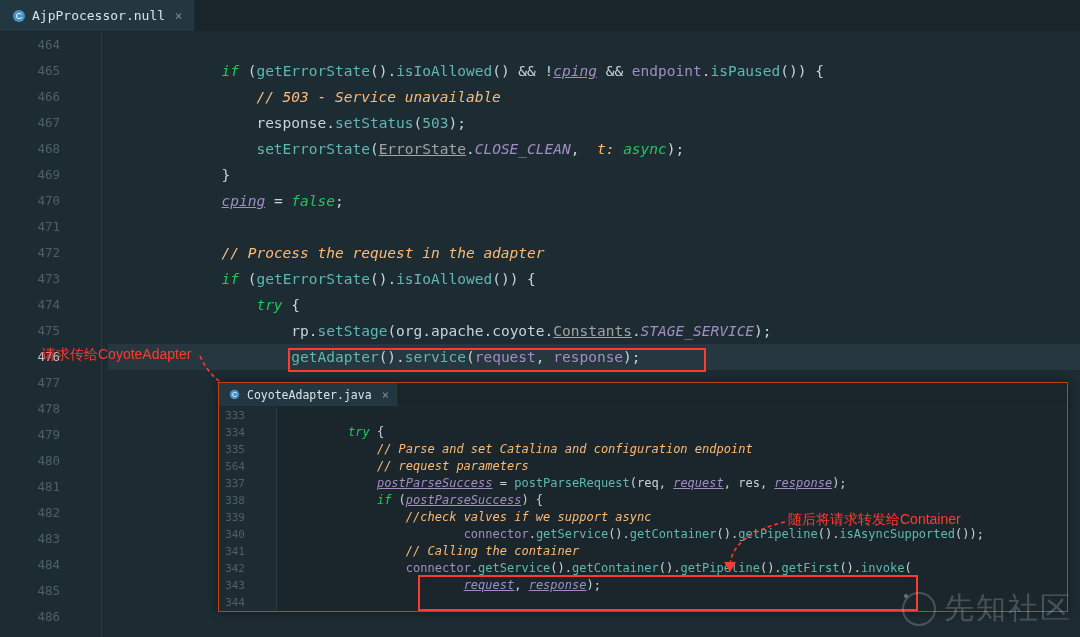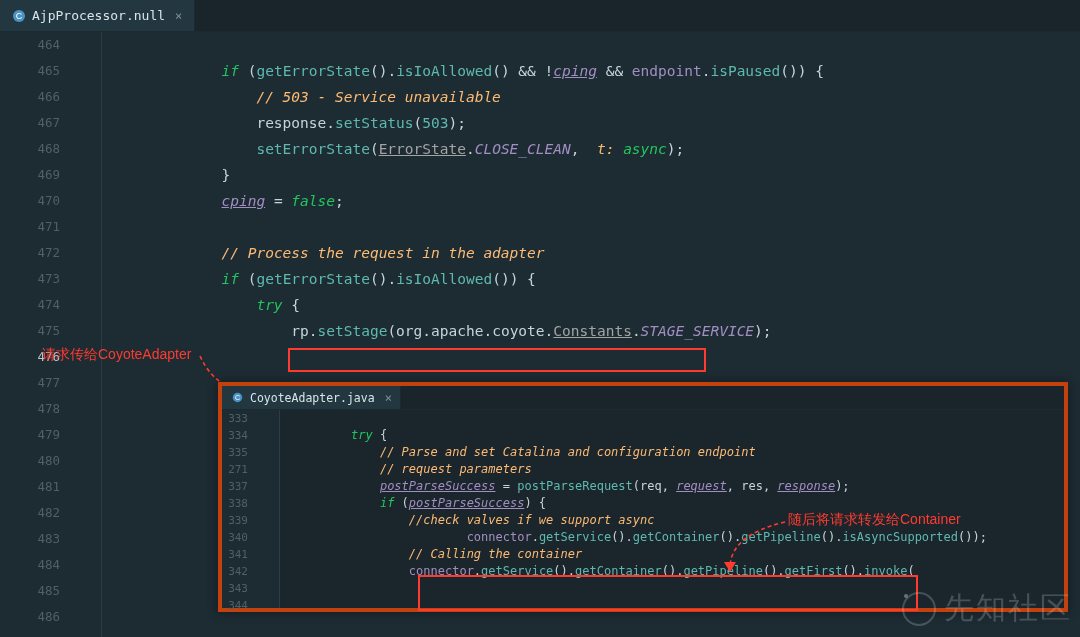--- a/index.html
+++ b/index.html
@@ -93,21 +93,21 @@
   }
   
   svg.arrow { position:absolute; pointer-events:none; overflow:visible; }
   
   .inner {
     position:absolute;
     left:218px; top:382px;
     width:850px; height:230px;
     background:#1b262c;
     box-shadow:0 0 10px rgba(0,0,0,.4);
-    border:4px solid #c2410c;
+    border:1px solid #c2410c;
   }
   .inner .tabbar { height:24px;background:#19252b; }
   .inner .tab { font-size:11.5px;padding:0 8px;background:#233741; }
   .inner-body { display:flex;height:calc(100% - 24px); }
   .inner .gutter { width:36px;font-size:11px; }
   .inner .gutter div { height:17px;line-height:17px; }
   .inner .sidegut { width:22px; }
   .inner .code-line { height:17px;line-height:17px;font-size:12px; }
   
   .watermark {
@@ -179,20 +179,21 @@
 <div class="code-line">                 <span class="cmt">// 503 - Service unavailable</span></div>
 <div class="code-line">                 <span class="id">response</span>.<span class="mth">setStatus</span>(<span class="num">503</span>);</div>
 <div class="code-line">                 <span class="mth">setErrorState</span>(<span class="typ">ErrorState</span>.<span class="cst">CLOSE_CLEAN</span>,  <span class="cmt">t:</span> <span class="kw">async</span>);</div>
 <div class="code-line">             }</div>
 <div class="code-line">             <span class="fld und">cping</span> = <span class="kw">false</span>;</div>
 <div class="code-line"> </div>
 <div class="code-line">             <span class="cmt">// Process the request in the adapter</span></div>
 <div class="code-line">             <span class="kw">if</span> (<span class="mth">getErrorState</span>().<span class="mth">isIoAllowed</span>()) {</div>
 <div class="code-line">                 <span class="kw">try</span> {</div>
 <div class="code-line">                     <span class="id">rp</span>.<span class="mth">setStage</span>(<span class="id">org</span>.<span class="id">apache</span>.<span class="id">coyote</span>.<span class="typ">Constants</span>.<span class="cst">STAGE_SERVICE</span>);</div>
+<div class="code-line hl-row">                     <span class="mth">getAdapter</span>().<span class="mth">service</span>(<span class="fld">request</span>, <span class="fld">response</span>);</div>
 <div class="code-line"> </div>
   </div>
 </div>
 
 <div class="red-label" style="left:42px;top:346px;">请求传给CoyoteAdapter</div>
 <div class="redbox" style="left:288px;top:348px;width:418px;height:24px;"></div>
 
 <svg class="arrow" style="left:200px;top:350px;" width="100" height="60">
   <path d="M 0 6 Q 20 50 78 44" stroke="#ff3b30" stroke-width="1.6" stroke-dasharray="4 3" fill="none"></path>
   <polygon points="78,44 70,38 70,50" fill="#ff3b30"></polygon>
@@ -209,21 +210,21 @@
       </span>
       <span>CoyoteAdapter.java</span>
       <span class="close">×</span>
     </div>
   </div>
   <div class="inner-body">
     <div class="gutter">
       <div>333</div>
         <div>334</div>
         <div>335</div>
-        <div>271</div>
+        <div>564</div>
         <div>337</div>
         <div>338</div>
       <div>339</div>
         <div>340</div>
         <div>341</div>
         <div>342</div>
         <div>343</div>
         <div>344</div>
     </div>
     <div class="sidegut"></div>
@@ -231,20 +232,21 @@
 <div class="code-line"> </div>
 <div class="code-line">         <span class="kw">try</span> {</div>
 <div class="code-line">             <span class="cmt">// Parse and set Catalina and configuration endpoint</span></div>
 <div class="code-line">             <span class="cmt">// request parameters</span></div>
 <div class="code-line">             <span class="fld und">postParseSuccess</span> = <span class="mth">postParseRequest</span>(<span class="id">req</span>, <span class="fld und">request</span>, <span class="id">res</span>, <span class="fld und">response</span>);</div>
 <div class="code-line">             <span class="kw">if</span> (<span class="fld und">postParseSuccess</span>) {</div>
 <div class="code-line">                 <span class="cmt">//check valves if we support async</span></div>
 <div class="code-line">                         <span class="fld">connector</span>.<span class="mth">getService</span>().<span class="mth">getContainer</span>().<span class="mth">getPipeline</span>().<span class="mth">isAsyncSupported</span>());</div>
 <div class="code-line">                 <span class="cmt">// Calling the container</span></div>
 <div class="code-line">                 <span class="fld">connector</span>.<span class="mth">getService</span>().<span class="mth">getContainer</span>().<span class="mth">getPipeline</span>().<span class="mth">getFirst</span>().<span class="mth">invoke</span>(</div>
+<div class="code-line">                         <span class="fld und">request</span>, <span class="fld und">response</span>);</div>
     </div>
   </div>
 </div>
 
 <div class="red-label" style="left:788px;top:511px;font-size:14px;">随后将请求转发给Container</div>
 <div class="redbox" style="left:418px;top:575px;width:500px;height:36px;"></div>
 <svg class="arrow" style="left:700px;top:520px;" width="120" height="70">
   <path d="M 85 2 Q 30 15 30 48" stroke="#ff3b30" stroke-width="1.6" stroke-dasharray="4 3" fill="none"></path>
   <polygon points="30,52 24,42 36,42" fill="#ff3b30"></polygon>
 </svg>

